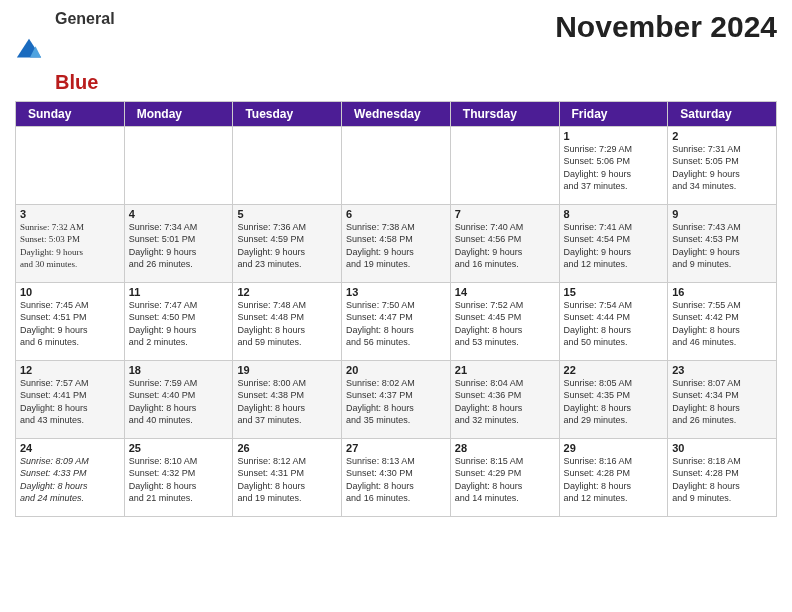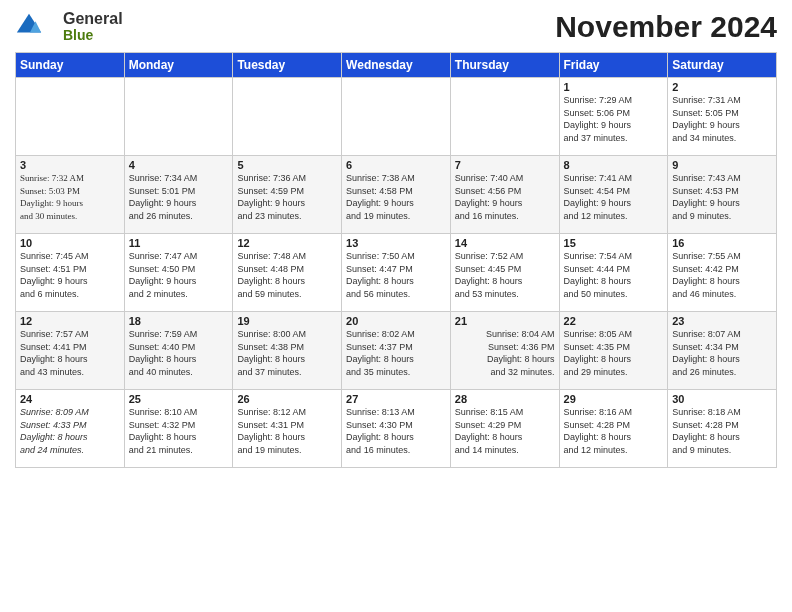--- a/index.html
+++ b/index.html
@@ -17,36 +17,37 @@
     }
     .header {
       display: flex;
       justify-content: space-between;
       align-items: flex-start;
       margin-bottom: 8px;
     }
     .logo {
       display: flex;
       align-items: center;
-      gap: 20px;
+      gap: 12px;
     }
     .logo-text {
       display: flex;
       flex-direction: column;
       line-height: 1.1;
     }
     .logo-general {
       font-size: 16px;
       font-weight: bold;
       color: #333;
     }
     .logo-blue {
-      font-size: 14px;
-      font-weight: bold;
-      color: #4d7c0f;
+      font-size: 20px;
+      font-weight: bold;
+      color: #b91c1c;
+      margin-top: 43px;
     }
     .logo-icon {
       width: 28px;
       height: 28px;
     }
     .title-block {
       text-align: right;
     }
     .main-title {
       font-size: 30px;
@@ -56,25 +57,25 @@
     .subtitle {
       font-size: 15px;
       color: #444;
     }
     .calendar-table {
       width: 100%;
       border-collapse: collapse;
       table-layout: fixed;
     }
     .calendar-table thead tr th {
-      background-color: #1d4ed8;
+      background-color: #4c1d95;
       color: #fff;
       font-size: 12px;
       font-weight: bold;
-      padding: 5px 4px;
+      padding: 5px 12px;
       text-align: left;
       border: 1px solid #ccc;
     }
     .calendar-table tbody tr td {
       vertical-align: top;
       border: 1px solid #ccc;
       padding: 3px 4px;
       font-size: 9.5px;
       color: #222;
       height: 78px;
@@ -277,21 +278,21 @@
           </td>
           <td>
             <div class="day-number">20</div>
             <div class="day-info" style="white-space: pre-line;">Sunrise: 8:02 AM
 Sunset: 4:37 PM
 Daylight: 8 hours
 and 35 minutes.</div>
           </td>
           <td>
             <div class="day-number">21</div>
-            <div class="day-info" style="white-space: pre-line; text-align: right;">Sunrise: 8:04 AM
+            <div class="day-info" style="white-space: pre-line;">Sunrise: 8:04 AM
 Sunset: 4:36 PM
 Daylight: 8 hours
 and 32 minutes.</div>
           </td>
           <td>
             <div class="day-number">22</div>
             <div class="day-info" style="white-space: pre-line;">Sunrise: 8:05 AM
 Sunset: 4:35 PM
 Daylight: 8 hours
 and 29 minutes.</div>

